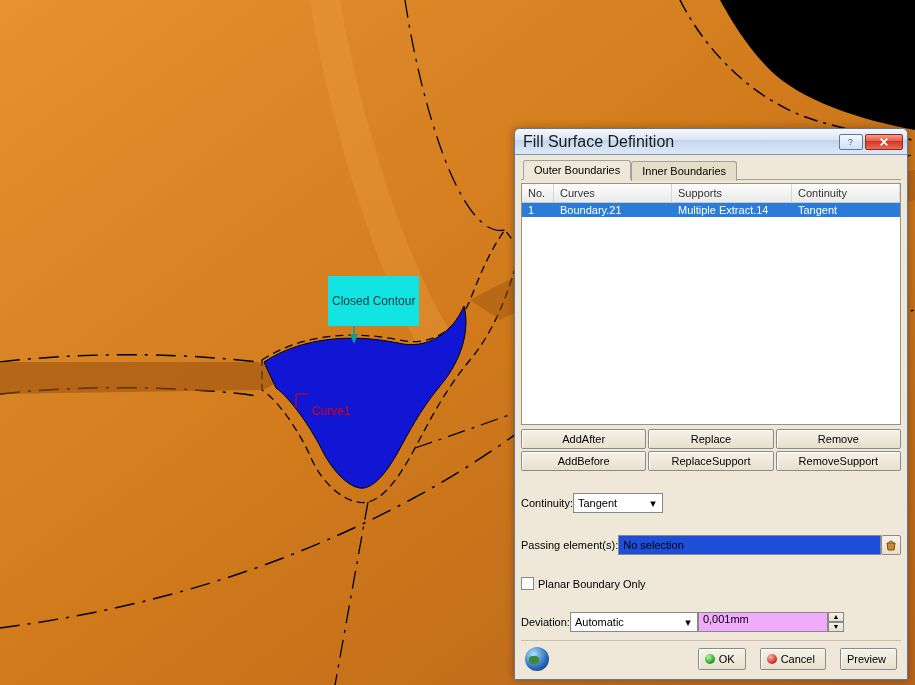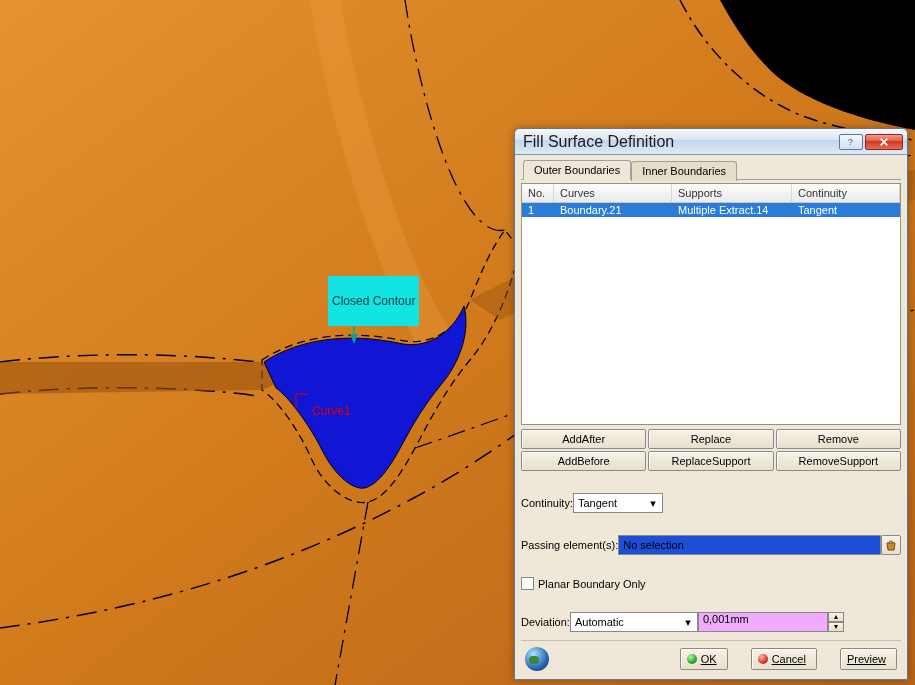--- a/index.html
+++ b/index.html
@@ -62,21 +62,21 @@
 
 .checkbox { width: 13px; height: 13px; border: 1px solid #888; background: #fff; display: inline-flex; align-items: center; justify-content: center; margin-right: 4px; }
 .checkbox.checked { background: #f0b050; }
 .checkbox.checked::after { content: ""; width: 7px; height: 7px; background: #c65a00; }
 
 .spinner { display: flex; }
 .spinner .val { width: 130px; height: 20px; border: 1px solid #888; background: #f0abfc; padding: 0 4px; display:flex;}
 .spinner .spinbtns { width: 16px; display:flex;flex-direction:column; }
 .spinner .spinbtns div { flex:1; border:1px solid #888; background:linear-gradient(#f6f2e6,#e7e0ce); font-size:7px; text-align:center; line-height:8px; }
 
-.dlg-footer { display: flex; justify-content: flex-end; gap: 23px; padding: 6px 4px 2px 4px; border-top: 1px solid #c8c0ac; margin-top: 4px; align-items:center;text-decoration:underline;}
+.dlg-footer { display: flex; justify-content: flex-end; gap: 14px; padding: 6px 4px 2px 4px; border-top: 1px solid #c8c0ac; margin-top: 4px; align-items:center;}
 .dlg-footer .globe { width:24px; height:24px; margin-right:auto; border-radius:50%;
                      background: radial-gradient(circle at 35% 30%, #aee0ff, #2a6ab8 60%, #0b2a50); position:relative; overflow:hidden;}
 .dlg-footer .globe::after{ content:""; position:absolute; left:4px; top:9px; width:10px; height:8px; background:#3a8a3a; border-radius:40%;}
 .footer-btn { height: 22px; padding: 0 10px 0 6px; border: 1px solid #8a8a8a; background: linear-gradient(#f6f2e6,#e7e0ce);
               border-radius: 2px; display:flex; align-items:center; gap:4px; cursor: default; box-shadow: inset 1px 1px 0 #fff; }
 .dot { width:10px; height:10px; border-radius:50%; }
 .dot.green { background: radial-gradient(circle at 35% 30%, #b6f7a4, #2ea82e 60%, #0c6a0c); }
 .dot.red   { background: radial-gradient(circle at 35% 30%, #ffb6a4, #d83a2e 60%, #7a0c0c); }
 </style>
 </head>

